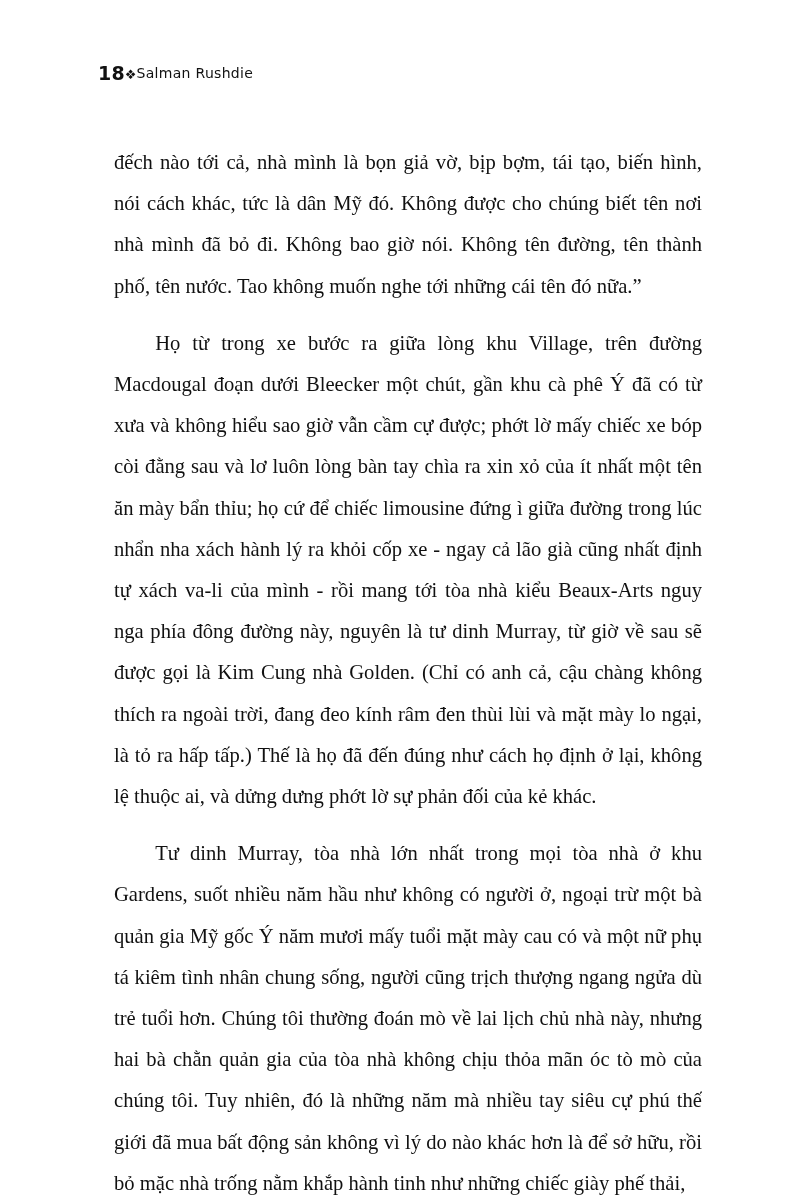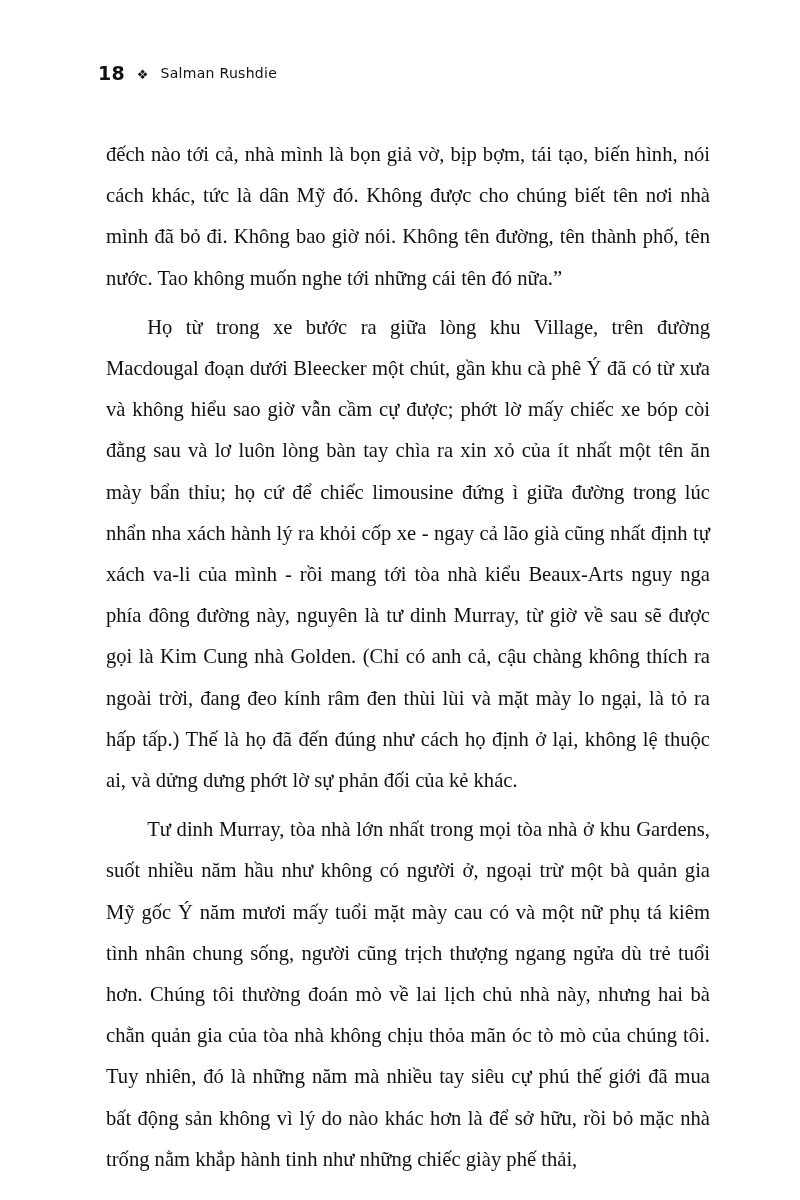--- a/index.html
+++ b/index.html
@@ -21,21 +21,20 @@
     box-sizing: border-box;
     padding: 0;
     position: relative;
   }
   .running-head {
     position: absolute;
     top: 62px;
     left: 98px;
     display: flex;
     align-items: center;
-    gap: 12px;
     font-family: "DejaVu Sans", sans-serif;
   }
   .folio {
     font-size: 19px;
     font-weight: 700;
     letter-spacing: 0.2px;
     color: #111111;
   }
   .head-ornament {
     font-size: 13px;
@@ -55,21 +54,21 @@
     top: 126px;
     left: 98px;
     width: 620px;
     font-size: 20.6px;
     line-height: 41.2px;
     text-align: justify;
     text-justify: inter-word;
     color: #111111;
   }
   .body-text p {
-    margin: 8px;
+    margin: 16px;
     text-indent: 0;
   }
   .body-text p.indent {
     text-indent: 2.0em;
   }
   .body-text p.last-clip {
     overflow: hidden;
   }
 </style>
 </head>

